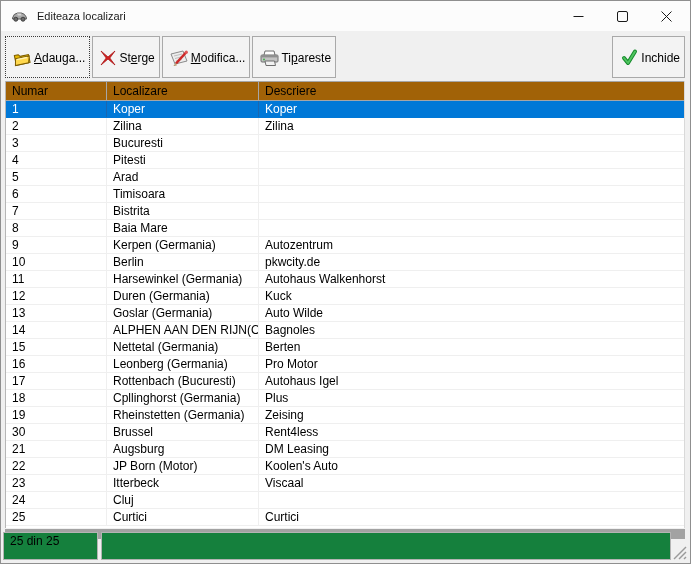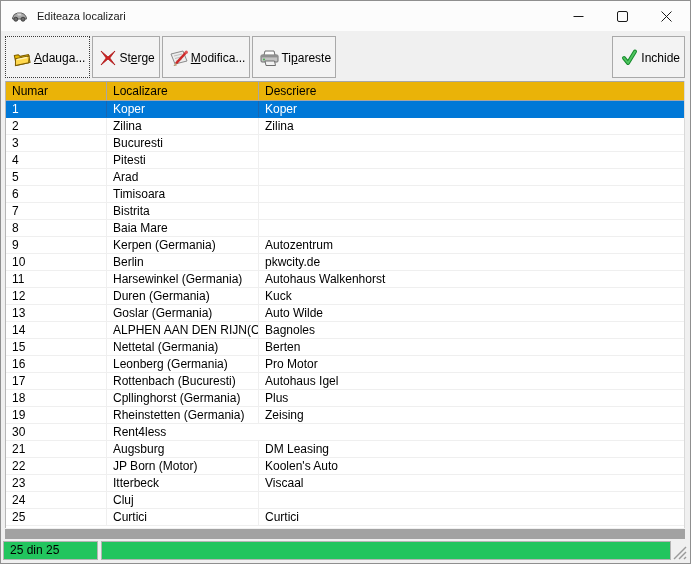--- a/index.html
+++ b/index.html
@@ -14,37 +14,37 @@
   .toolbar{position:absolute;left:0;top:30px;right:0;height:50px;background:#f0f0f0;}
   .tb-group{position:absolute;left:4px;top:5px;display:flex;gap:2px;}
   .tb-btn{min-width:59px;height:42px;box-sizing:border-box;background:#f3f3f3;border:1px solid #a9a9a9;display:flex;flex-direction:row;align-items:center;justify-content:flex-start;padding:2px 4px 1px;cursor:default;}
   .tb-btn.focused{border:1px dotted #3a3a3a;}
   .tb-btn .ico{height:22px;display:flex;align-items:center;justify-content:center;}
   .tb-btn .lbl{font-size:12px;color:#000;line-height:14px;white-space:nowrap;}
   .tb-btn .lbl .u{text-decoration:underline;}
   .tb-close{position:absolute;right:5px;top:5px;}
   
   .table-wrap{position:absolute;left:4px;top:80px;width:680px;height:447px;background:#ffffff;border-left:1px solid #b6b6b6;border-right:1px solid #d9d9d9;box-sizing:border-box;}
-  .thead{display:flex;height:20px;box-sizing:border-box;background:#eab308;border-top:1px solid #a6a6a6;border-bottom:1px solid #a6a6a6;}
+  .thead{display:flex;height:20px;box-sizing:border-box;background:#a16207;border-top:1px solid #a6a6a6;border-bottom:1px solid #a6a6a6;}
   .hcell{box-sizing:border-box;border-right:1px solid #a6a6a6;font-size:12px;color:#000;line-height:18px;padding-left:6px;white-space:nowrap;overflow:hidden;}
   .hcell:last-child{border-right:none;}
   .c0{width:101px;flex:none;}
   .c1{width:152px;flex:none;}
   .c2{flex:1;min-width:0;}
   .tbody{}
   .trow{display:flex;height:17px;box-sizing:border-box;border-bottom:1px solid #efefef;background:#fff;}
   .tcell{box-sizing:border-box;border-right:1px solid #efefef;font-size:12px;color:#000;line-height:16px;padding-left:6px;white-space:nowrap;overflow:hidden;}
   .tcell:last-child{border-right:none;}
   .trow.selected{background:#0078d7;border-bottom-color:#0078d7;}
   .trow.selected .tcell{color:#ffffff;border-right-color:#1a66b0;}
   
   .hscroll{position:absolute;left:4px;top:528px;width:680px;height:12px;background:#a2a2a2;}
   
   .statusbar{position:absolute;left:0;right:0;bottom:0;height:24px;background:#f0f0f0;}
-  .sb-panel{position:absolute;bottom:3px;height:19px;box-sizing:border-box;border:1px solid #b4b4b4;background:#22c55e;font-size:12px;line-height:17px;padding-left:6px;color:#000;}
+  .sb-panel{position:absolute;bottom:3px;height:28px;box-sizing:border-box;border:1px solid #b4b4b4;background:#15803d;font-size:12px;line-height:17px;padding-left:6px;color:#000;}
   .sb-p1{left:2px;width:95px;}
   .sb-p2{left:100px;width:570px;}
   .sizegrip{position:absolute;right:3px;bottom:3px;width:15px;height:15px;}
 </style>
 </head>
 <body>
 
 <div class="window">
 
   <div class="titlebar">
@@ -237,20 +237,21 @@
           <div class="tcell c1">Cpllinghorst (Germania)</div>
           <div class="tcell c2">Plus</div>
         </div>
         <div class="trow">
           <div class="tcell c0">19</div>
           <div class="tcell c1">Rheinstetten (Germania)</div>
           <div class="tcell c2">Zeising</div>
         </div>
         <div class="trow">
           <div class="tcell c0">30</div>
+          <div class="tcell c1">Brussel</div>
           <div class="tcell c2">Rent4less</div>
         </div>
         <div class="trow">
           <div class="tcell c0">21</div>
           <div class="tcell c1">Augsburg</div>
           <div class="tcell c2">DM Leasing</div>
         </div>
         <div class="trow">
           <div class="tcell c0">22</div>
           <div class="tcell c1">JP Born (Motor)</div>

